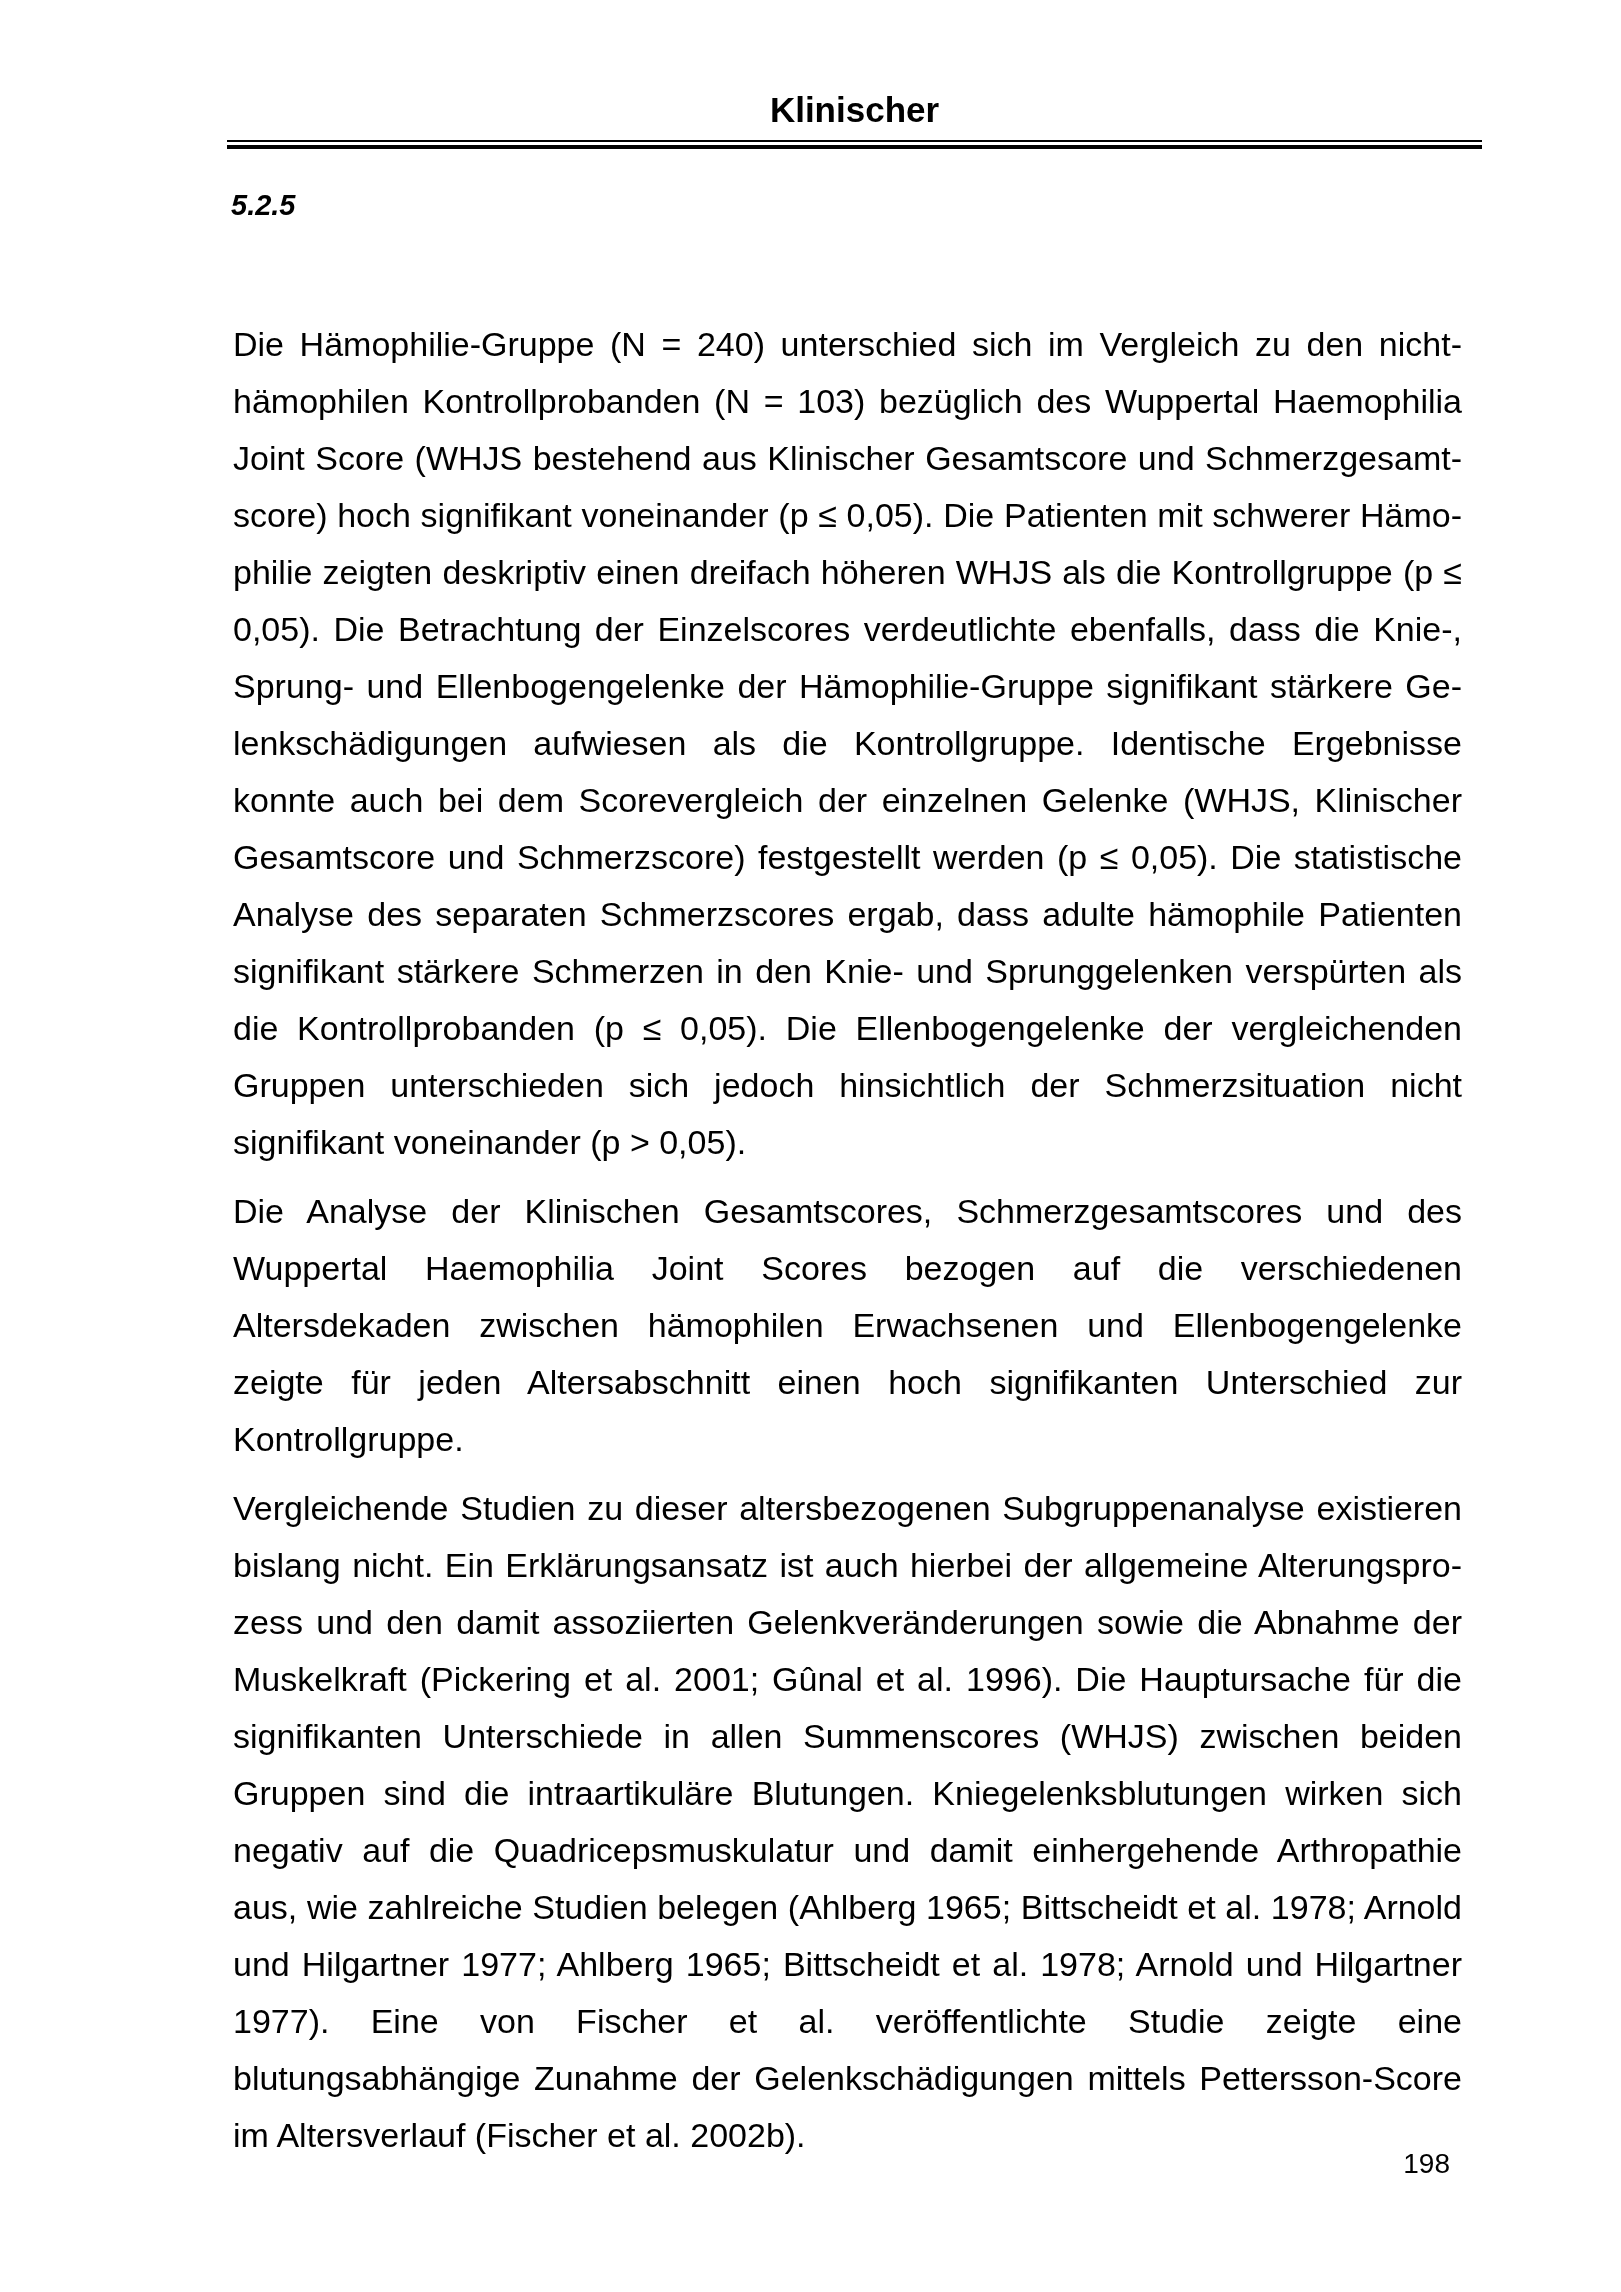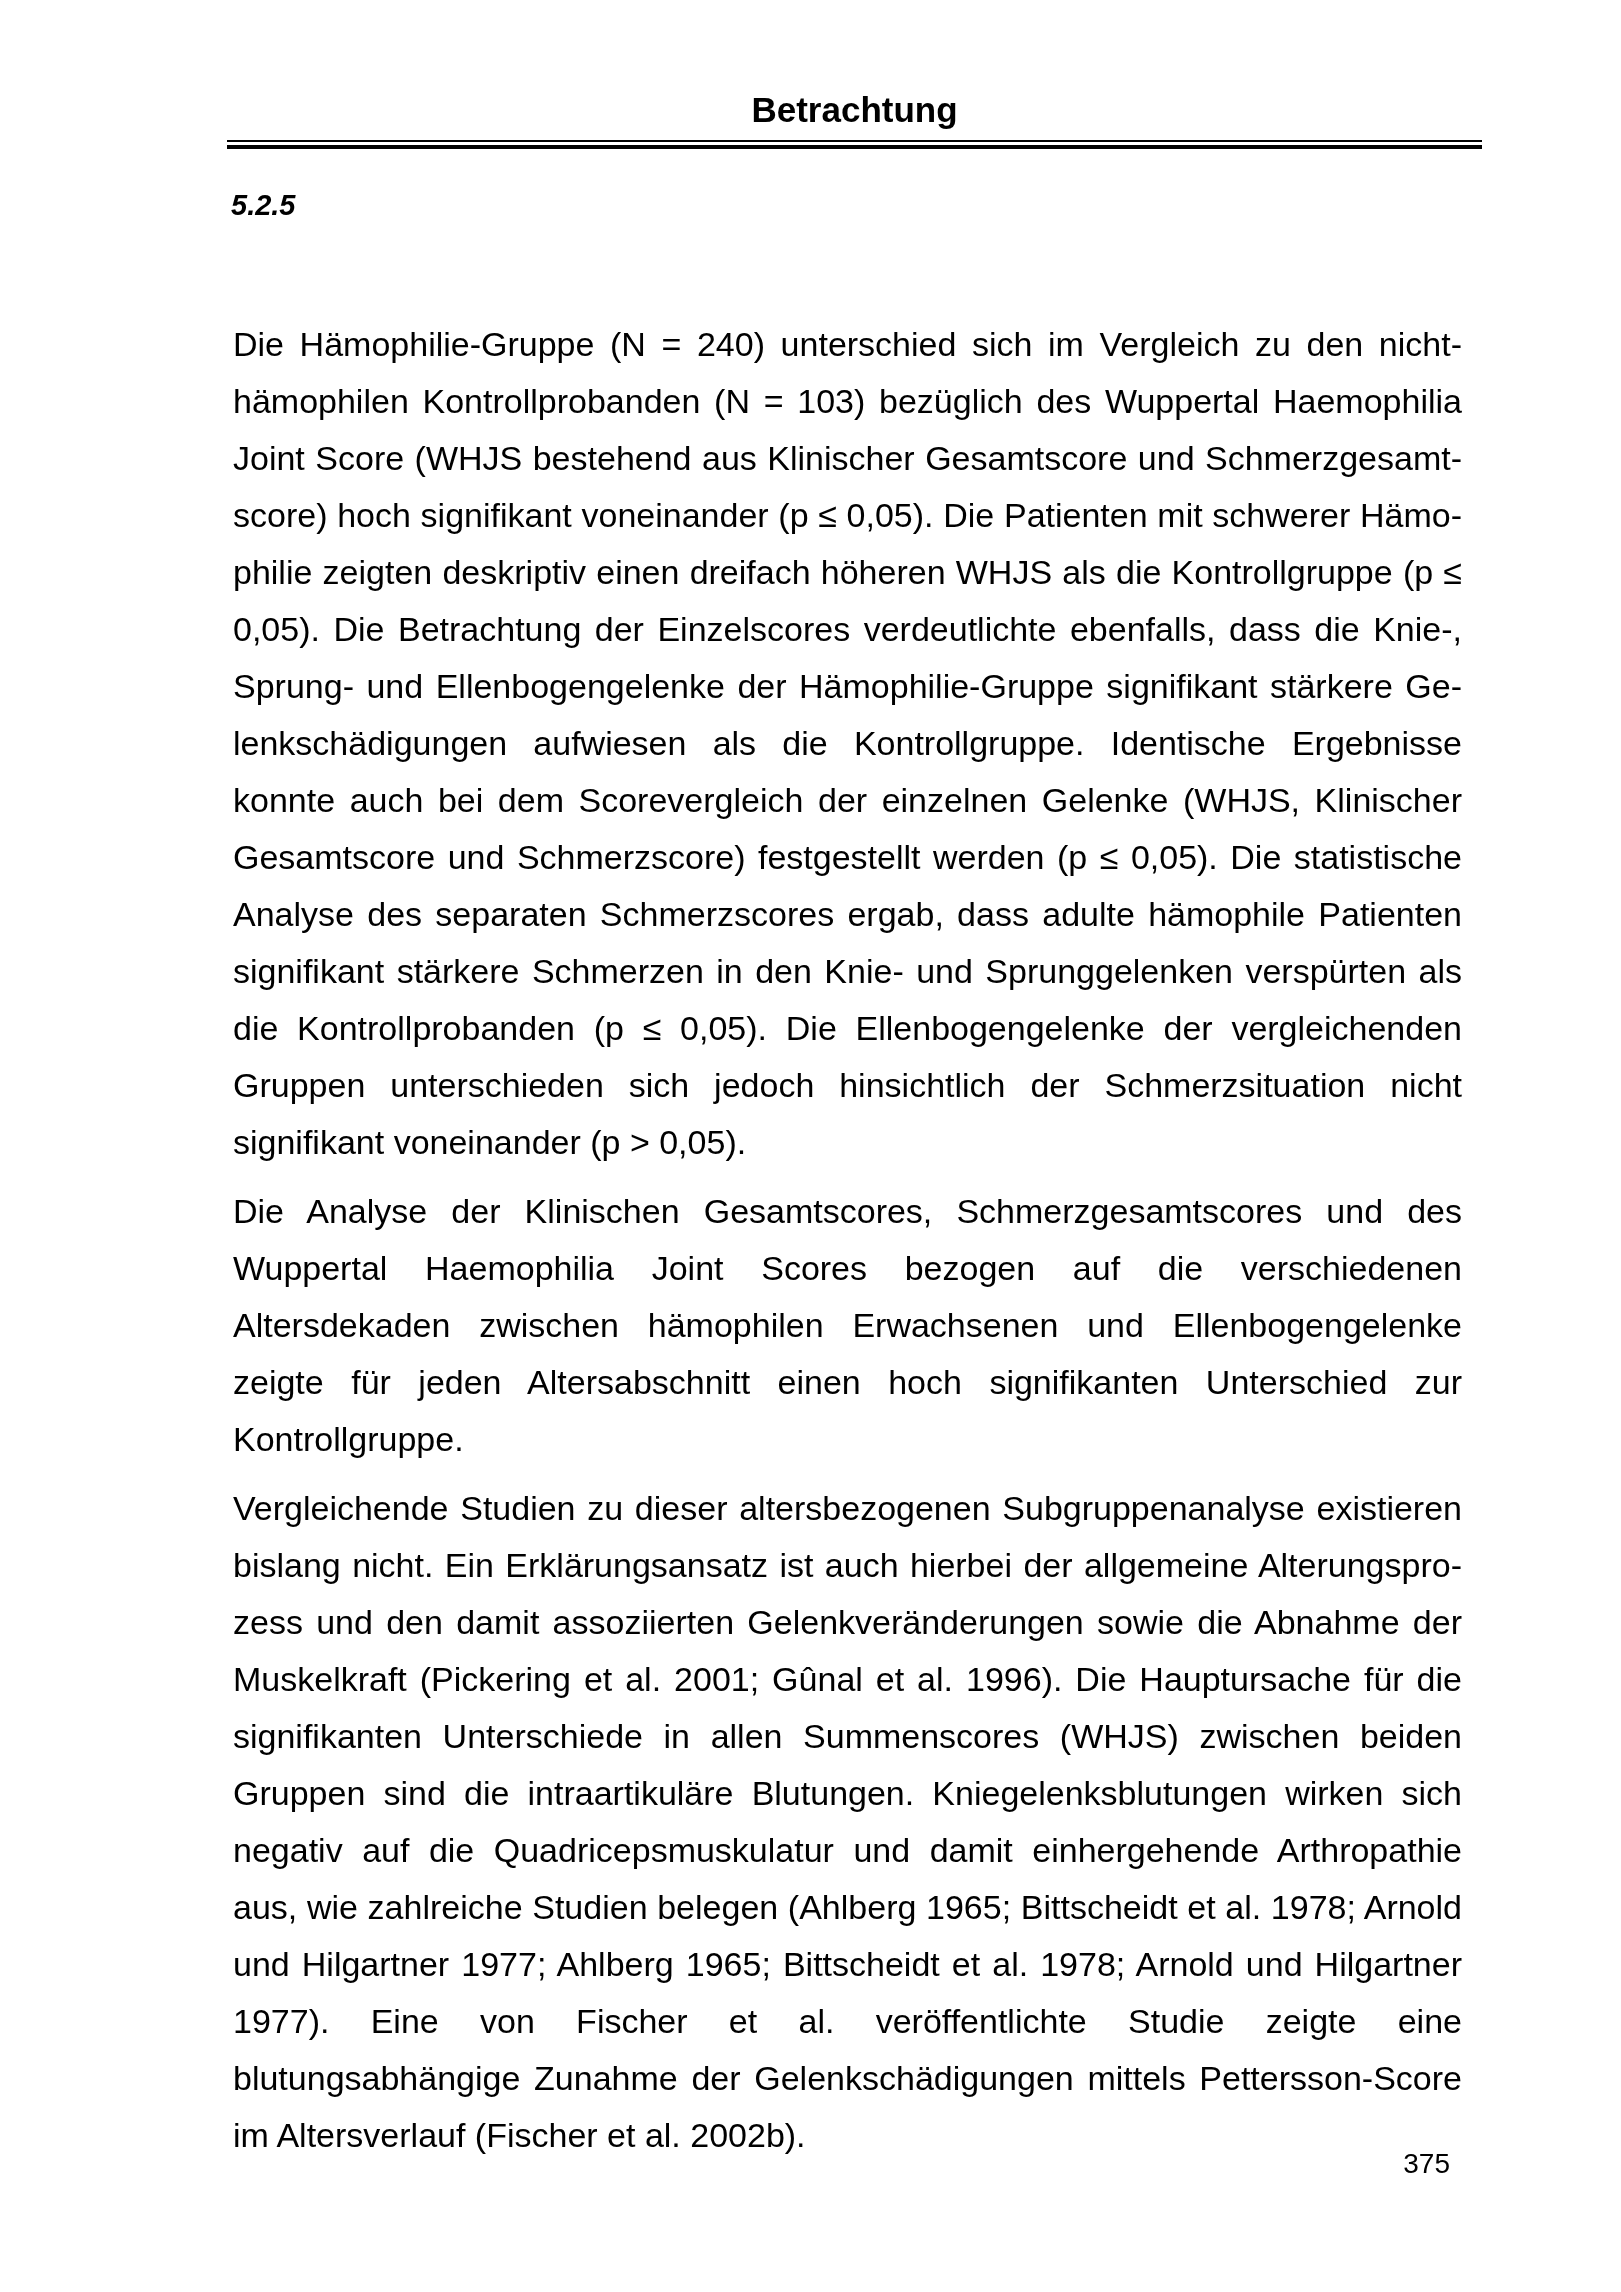--- a/index.html
+++ b/index.html
@@ -15,28 +15,28 @@
   .section-title { margin-left: 143px; text-align: left; }
   .body-text { position: absolute; left: 233px; top: 316px; width: 1229px; }
   .body-text p { margin: 0 0 11.8px 0; font-size: 34px; line-height: 57px;
                  text-align: justify; hyphens: manual; }
   .page-number { position: absolute; left: 1372px; width: 78px; top: 2147px;
                  text-align: right; font-size: 28px; line-height: 33px; }
 </style>
 </head>
 <body>
 
-<div class="running-head">Betrachtung</div>
+<div class="running-head">Klinischer</div>
 <div class="rule-thin"></div>
 <div class="rule-thick"></div>
 
 <div class="section-heading">
   <span class="section-number">5.2.5</span>
 </div>
 
 <div class="body-text">
   <p>Die Hämophilie-Gruppe (N = 240) unterschied sich im Vergleich zu den nicht­hämophilen Kontrollprobanden (N = 103) bezüglich des Wuppertal Haemophilia Joint Score (WHJS bestehend aus Klinischer Gesamtscore und Schmerzgesamt­score) hoch signifikant voneinander (p ≤ 0,05). Die Patienten mit schwerer Hämo­philie zeigten deskriptiv einen dreifach höheren WHJS als die Kontrollgruppe (p ≤ 0,05). Die Betrachtung der Einzelscores verdeutlichte ebenfalls, dass die Knie-, Sprung- und Ellenbogengelenke der Hämophilie-Gruppe signifikant stärkere Ge­lenkschädigungen aufwiesen als die Kontrollgruppe. Identische Ergebnisse konnte auch bei dem Scorevergleich der einzelnen Gelenke (WHJS, Klinischer Gesamt­score und Schmerzscore) festgestellt werden (p ≤ 0,05). Die statistische Analyse des separaten Schmerzscores ergab, dass adulte hämophile Patienten signifikant stärkere Schmerzen in den Knie- und Sprunggelenken verspürten als die Kontroll­probanden (p ≤ 0,05). Die Ellenbogengelenke der vergleichenden Gruppen unter­schieden sich jedoch hinsichtlich der Schmerzsituation nicht signifikant voneinander (p &gt; 0,05).</p>
   <p>Die Analyse der Klinischen Gesamtscores, Schmerzgesamtscores und des Wupper­tal Haemophilia Joint Scores bezogen auf die verschiedenen Altersdekaden zwi­schen hämophilen Erwachsenen und Ellenbogengelenke zeigte für jeden Altersab­schnitt einen hoch signifikanten Unterschied zur Kontrollgruppe.</p>
   <p>Vergleichende Studien zu dieser altersbezogenen Subgruppenanalyse existieren bislang nicht. Ein Erklärungsansatz ist auch hierbei der allgemeine Alterungspro­zess und den damit assoziierten Gelenkveränderungen sowie die Abnahme der Muskelkraft (Pickering et al. 2001; Gûnal et al. 1996). Die Hauptursache für die sig­nifikanten Unterschiede in allen Summenscores (WHJS) zwischen beiden Gruppen sind die intraartikuläre Blutungen. Kniegelenksblutungen wirken sich negativ auf die Quadricepsmuskulatur und damit einhergehende Arthropathie aus, wie zahlreiche Studien belegen (Ahlberg 1965; Bittscheidt et al. 1978; Arnold und Hilgartner 1977; Ahlberg 1965; Bittscheidt et al. 1978; Arnold und Hilgartner 1977). Eine von Fischer et al. veröffentlichte Studie zeigte eine blutungsabhängige Zunahme der Gelenk­schädigungen mittels Pettersson-Score im Altersverlauf (Fischer et al. 2002b).</p>
 </div>
 
-<div class="page-number">375</div>
+<div class="page-number">198</div>
 
 
 </body></html>

